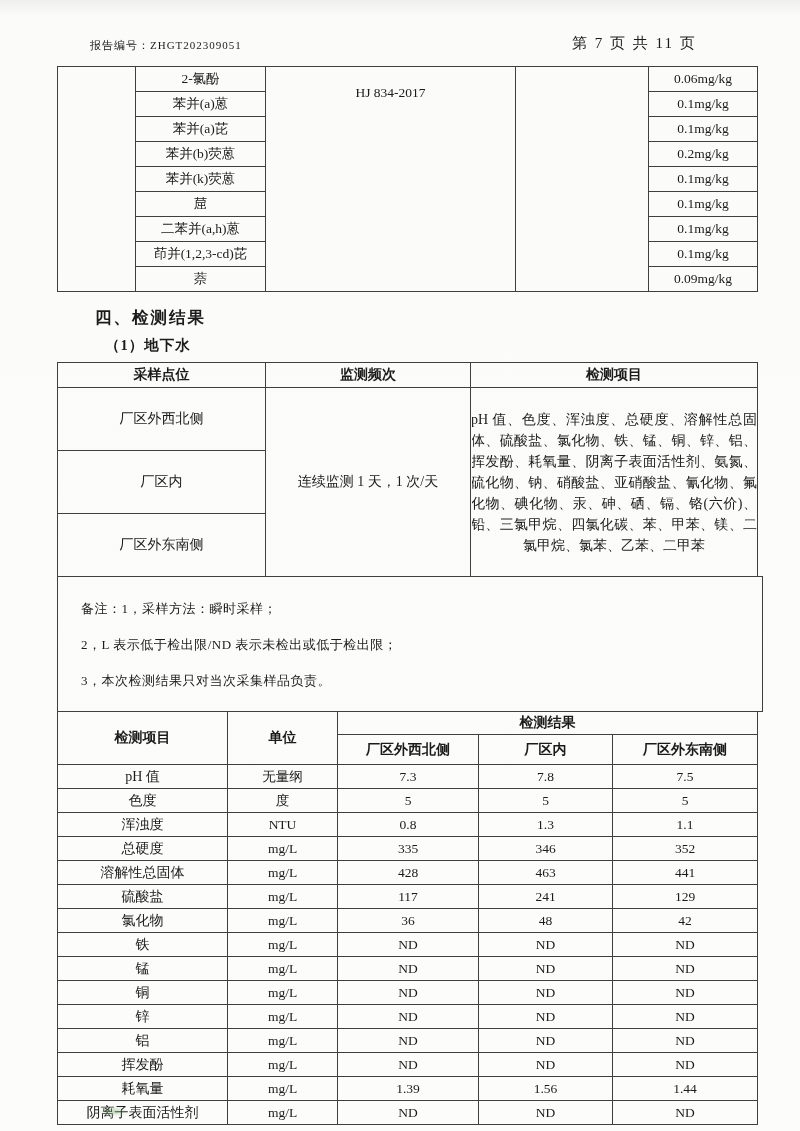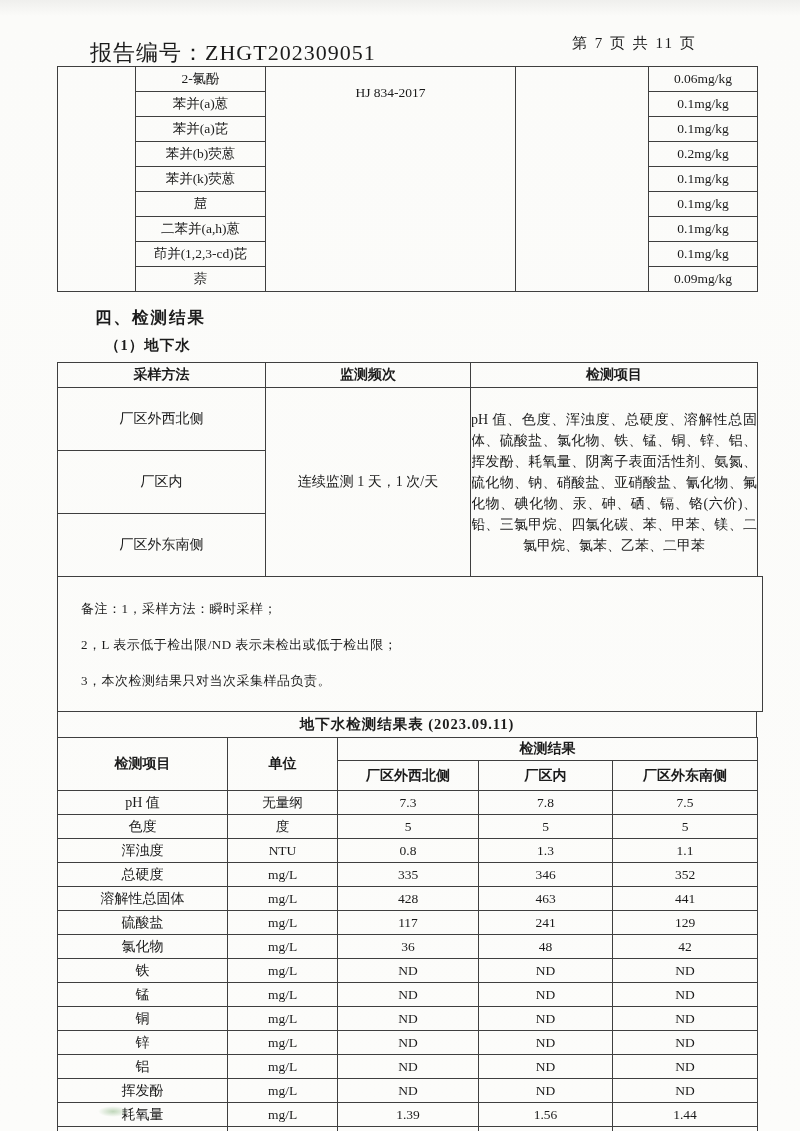--- a/index.html
+++ b/index.html
@@ -4,21 +4,21 @@
 <style>
   html,body{margin:0;padding:0;}
   body{
     width:800px;height:1131px;position:relative;overflow:hidden;
     background:linear-gradient(180deg,#efefed 0px,#fbfbf9 16px,#fcfcfa 100%);
     font-family:"Liberation Serif","DejaVu Serif",serif;
     color:#1b1b1b;
   }
   .page{position:absolute;left:0;top:0;width:800px;height:1131px;}
   .hdr{position:relative;padding-top:38px;height:28px;}
-  .hdr .report{position:absolute;left:90px;top:38px;font-size:22px;letter-spacing:1px;}
+  .hdr .report{position:absolute;left:90px;top:38px;font-size:11px;letter-spacing:1px;}
   .hdr .pageinfo{position:absolute;left:572px;top:34px;font-size:15px;letter-spacing:2px;}
   table{border-collapse:collapse;table-layout:fixed;margin-left:57px;width:700px;background:transparent;}
   td,th{border:1px solid #3f3f3f;font-weight:normal;text-align:center;vertical-align:middle;
         font-size:13.5px;padding:0 2px;overflow:hidden;}
   
   .t-top{border-top:1px solid #22c55e;}
   .t-top td{height:24px;}
   .t-top .c-method{vertical-align:top;padding-top:18px;font-size:13.5px;}
   .t-top .c-name{font-size:13.5px;}
   
@@ -109,21 +109,21 @@
   <div class="sub-title">（1）地下水</div>
 
   <table class="t-samp">
     <colgroup>
         <col style="width:208px">
         <col style="width:205px">
         <col style="width:287px">
       </colgroup>
     <tbody>
         <tr>
-      <th>采样方法</th>
+      <th>采样点位</th>
       <th>监测频次</th>
       <th>检测项目</th>
     </tr>
     <tr>
       <td>厂区外西北侧</td>
       <td rowspan="3">连续监测 1 天，1 次/天</td>
       <td rowspan="3" class="items-cell">pH 值、色度、浑浊度、总硬度、溶解性总固体、硫酸盐、氯化物、铁、锰、铜、锌、铝、挥发酚、耗氧量、阴离子表面活性剂、氨氮、硫化物、钠、硝酸盐、亚硝酸盐、氰化物、氟化物、碘化物、汞、砷、硒、镉、铬(六价)、铅、三氯甲烷、四氯化碳、苯、甲苯、镁、二氯甲烷、氯苯、乙苯、二甲苯</td>
     </tr>
     <tr>
           <td>厂区内</td>
@@ -133,21 +133,20 @@
         </tr>
   </tbody>
     </table>
 
   <div class="notes">
     <p>备注：1，采样方法：瞬时采样；</p>
     <p>2，L 表示低于检出限/ND 表示未检出或低于检出限；</p>
     <p>3，本次检测结果只对当次采集样品负责。</p>
   </div>
 
-  <div class="res-title">地下水检测结果表 (2023.09.11)</div>
 
   <table class="t-res">
     <colgroup>
         <col style="width:170px">
         <col style="width:110px">
         <col style="width:141px">
         <col style="width:134px">
         <col style="width:145px">
       </colgroup>
     <tbody>

